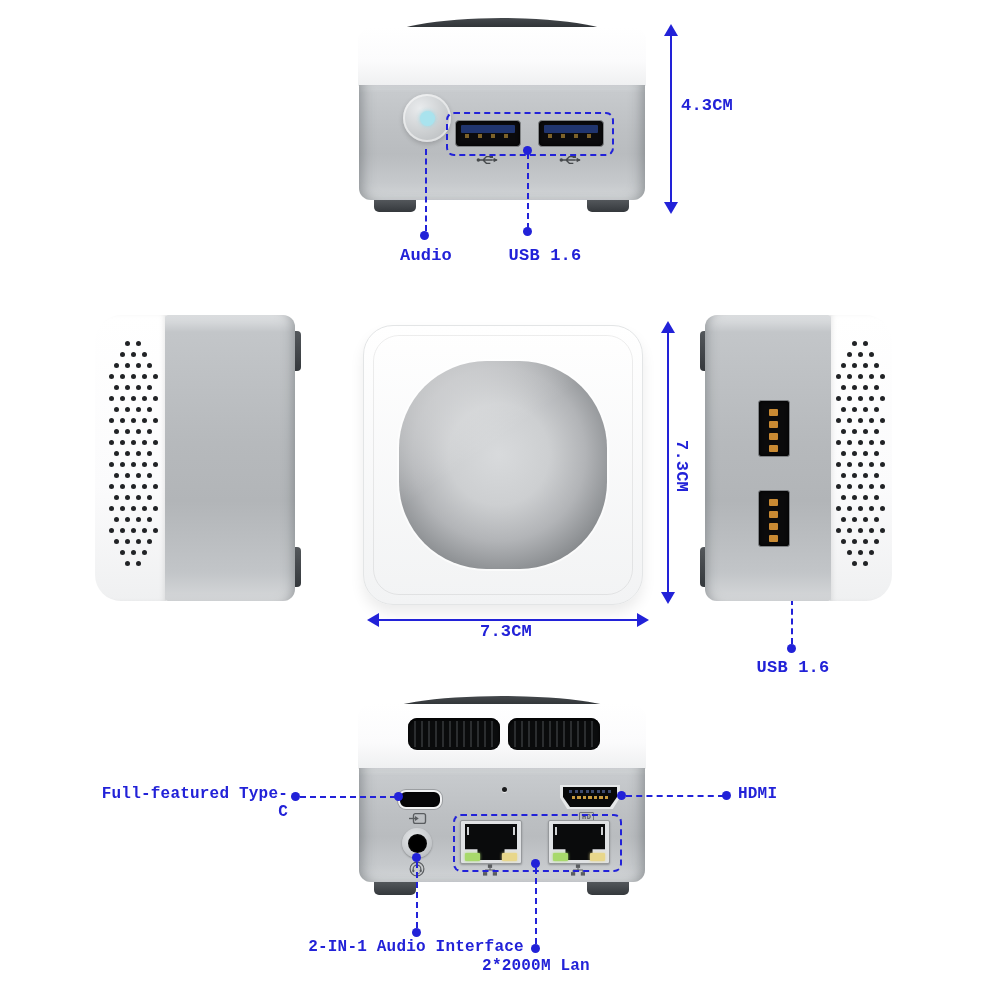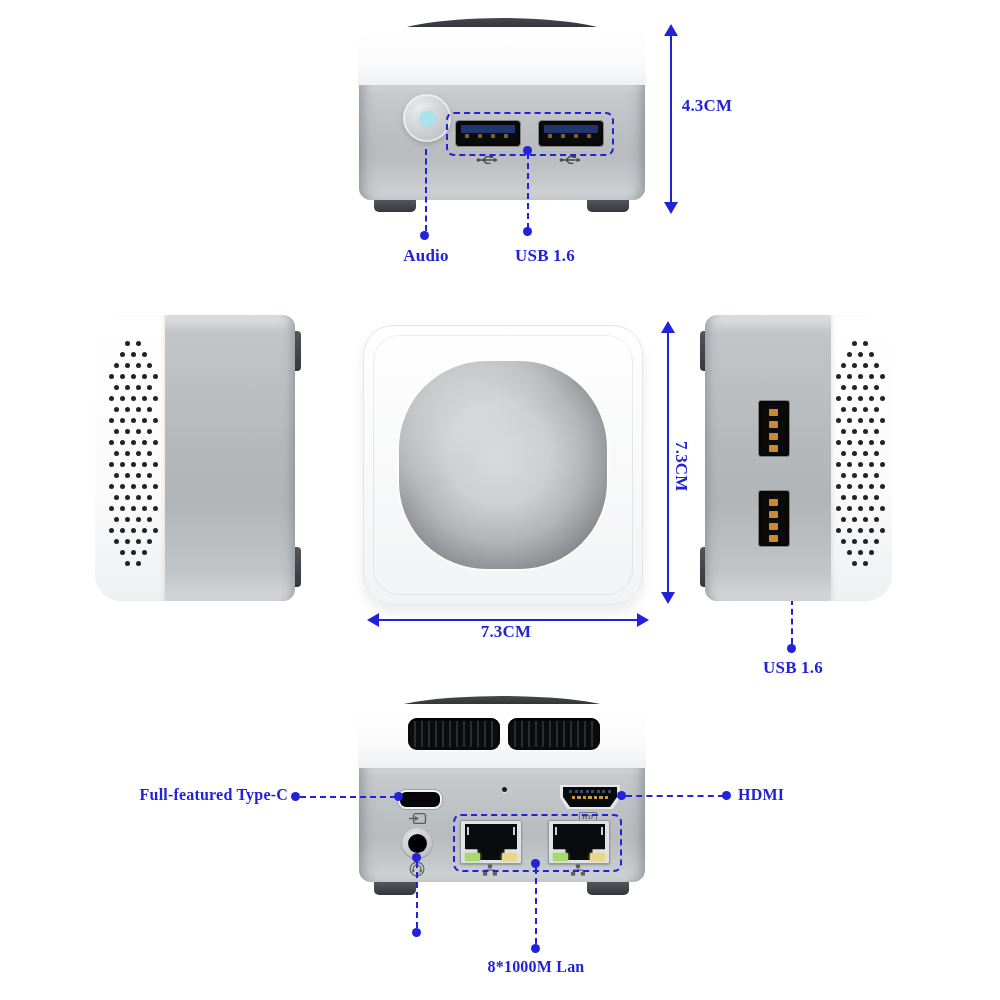--- a/index.html
+++ b/index.html
@@ -1,18 +1,18 @@
 <!DOCTYPE html>
 <html style="--accent: #2222d8;"><head>
 <meta charset="utf-8">
 <style>
   :root{ --accent:#2222d8; }
   html,body{margin:0;padding:0;background:#fff;}
   #canvas{position:relative;width:1000px;height:1000px;background:#fff;overflow:hidden;
-          font-family:Liberation Serif, serif;}
+          font-family:Liberation Mono, monospace;}
 
   
   .blabel{position:absolute;color:var(--accent);font-weight:700;font-size:17px;
           text-align:center;letter-spacing:.2px;line-height:1.1;}
   .blabel.sm{font-size:16px;}
   .leader-v{position:absolute;width:0;border-left:2.4px dashed var(--accent);}
   .leader-h{position:absolute;height:0;border-top:2.4px dashed var(--accent);}
   .dot{position:absolute;width:9px;height:9px;border-radius:50%;background:var(--accent);}
   .varrow{position:absolute;width:14px;}
   .varrow .shaft{position:absolute;left:5.8px;top:9px;bottom:9px;width:2.6px;background:var(--accent);}
@@ -512,19 +512,20 @@
   <div class="dot" style="left:394px;top:792px;"></div>
 
   <div class="dot" style="left:617px;top:791px;"></div>
   <div class="leader-h" style="left:626px;top:795px;width:98px;"></div>
   <div class="dot" style="left:722px;top:791px;"></div>
   <div class="blabel sm" style="left:738px;top:786px;width:80px;text-align:left;">HDMI</div>
 
   <div class="dot" style="left:412px;top:853px;"></div>
   <div class="leader-v" style="left:416px;top:862px;height:66px;"></div>
   <div class="dot" style="left:412px;top:928px;"></div>
+  <div class="blabel sm" style="left:301px;top:939px;width:230px;">2-IN-1 Audio Interface</div>
 
   <div class="dot" style="left:531px;top:859px;"></div>
   <div class="leader-v" style="left:535px;top:868px;height:76px;"></div>
   <div class="dot" style="left:531px;top:944px;"></div>
-  <div class="blabel sm" style="left:446px;top:958px;width:180px;">8*1000M Lan</div>
+  <div class="blabel sm" style="left:446px;top:958px;width:180px;">2*2000M Lan</div>
 
 </div>
 
 </body></html>

